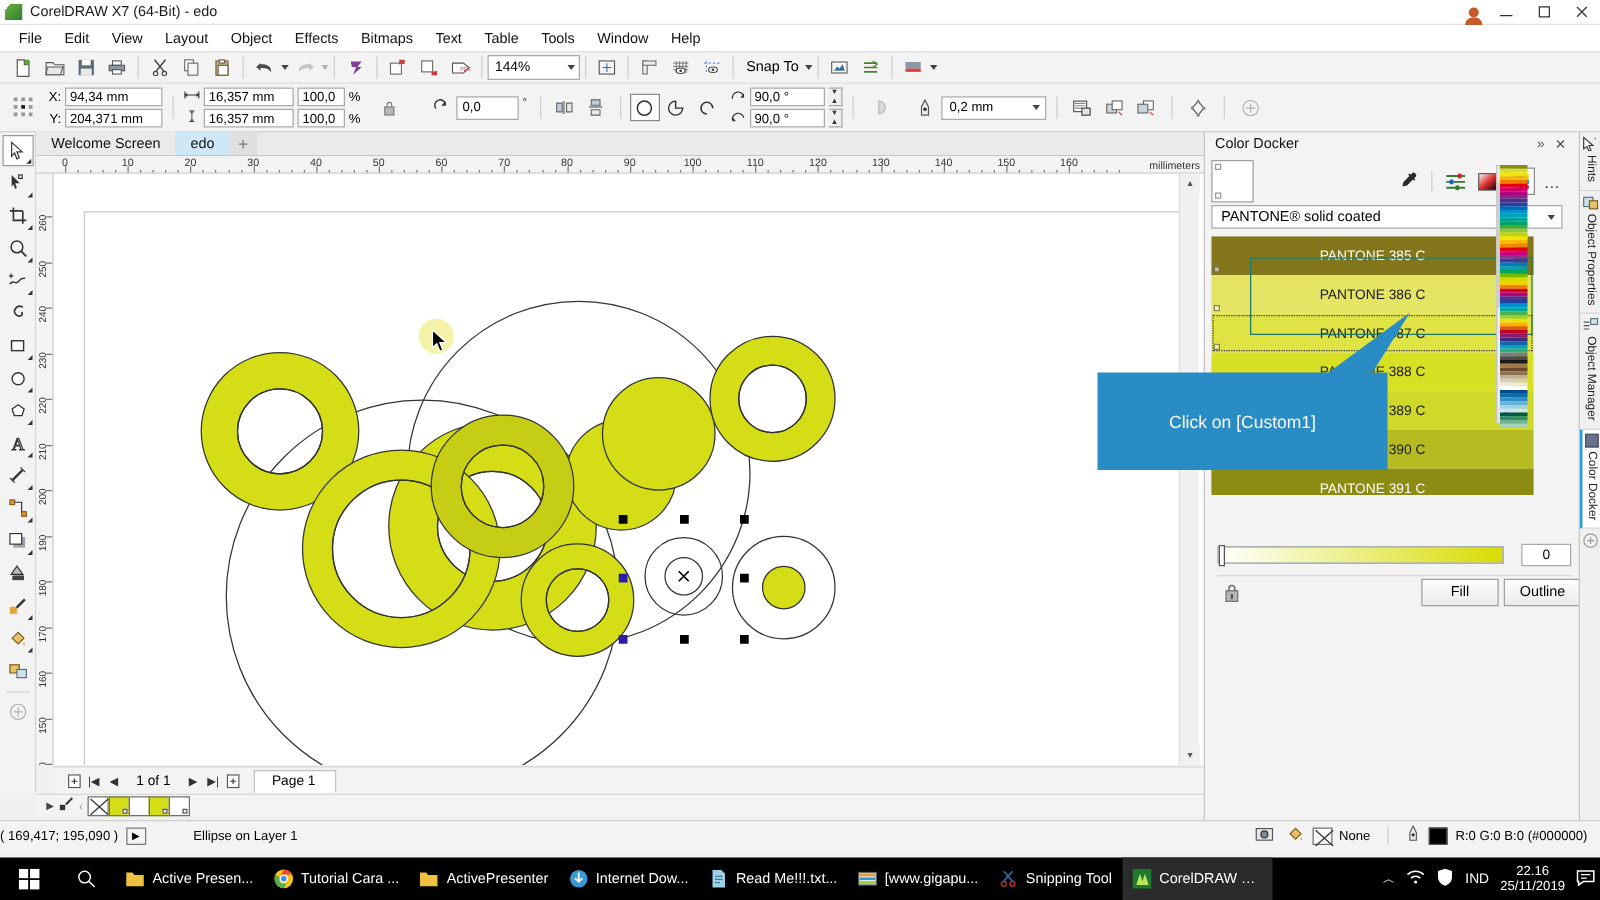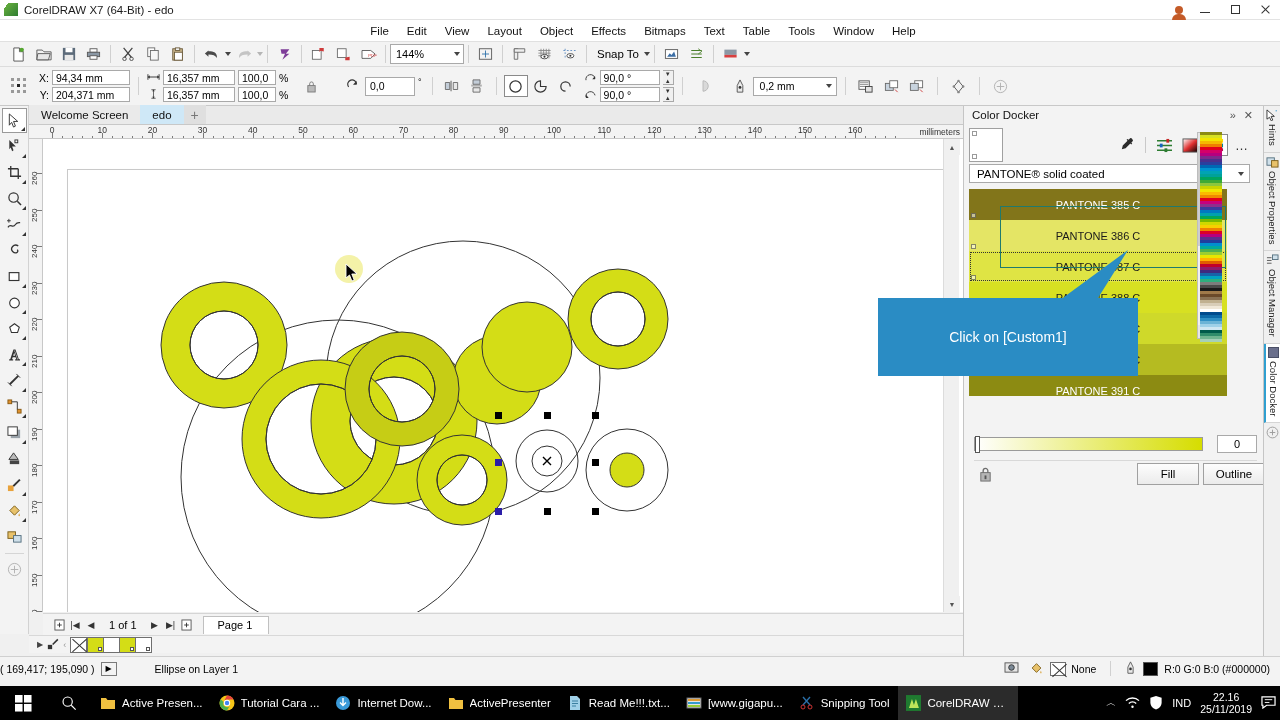--- a/index.html
+++ b/index.html
@@ -38,21 +38,21 @@
   .winbtn.close { }
   .glyph-min{width:10px;height:1px;background:#333;margin-top:6px;}
   .glyph-max{width:9px;height:9px;border:1px solid #333;}
   .glyph-x{position:relative;width:10px;height:10px;}
   .glyph-x:before,.glyph-x:after{content:"";position:absolute;left:0;top:4px;width:11px;height:1px;background:#333;}
   .glyph-x:before{transform:rotate(45deg);} .glyph-x:after{transform:rotate(-45deg);}
 
   
   .menubar {
     position:absolute; left:0; top:20px; width:1280px; height:21px;
-    background:#ffffff; display:flex; align-items:center; padding-left:6px;justify-content:center;
+    background:#ffffff; display:flex; align-items:center; padding-left:6px;
   }
   .menuitem { padding:2px 9px; font-size:11.5px; color:#111; white-space:nowrap; }
 
   
   .toolbar1 {
     position:absolute; left:0; top:41px; width:1280px; height:26px;
     background:#f3f3f3; border-top:1px solid #e0e0e0; border-bottom:1px solid #dcdcdc;
     display:flex; align-items:center;
   }
   .toolbar2 {
@@ -161,21 +161,21 @@
   .fillbtn,.outlinebtn{position:absolute;top:337px;height:22px;border:1px solid #a0a0a0;background:linear-gradient(#fdfdfd,#ebebeb);display:flex;align-items:center;justify-content:center;font-size:11.5px;}
   .fillbtn{left:168px;width:62px;} .outlinebtn{left:234px;width:62px;}
 
   
   .vdock{position:absolute;left:1263px;top:106px;width:17px;height:550px;background:#f0f0f0;border-left:1px solid #c5c5c5;}
   .vtab{width:17px;display:flex;flex-direction:column;align-items:center;padding-top:3px;border-bottom:1px solid #d5d5d5;}
   .vtab .vlabel{writing-mode:vertical-rl;font-size:9.5px;color:#222;padding:3px 0 6px 0;letter-spacing:0;}
   .vtab.active{background:#ffffff;border-left:2px solid #2f9fd0;}
 
   
-  .callout{position:absolute;left:878px;top:298px;width:260px;height:78px;background:#2a8cc4;}
+  .callout{position:absolute;left:878px;top:298px;width:232px;height:78px;background:#2a8cc4;}
   .callout-text{width:100%;height:100%;display:flex;align-items:center;justify-content:center;color:#fff;font-size:14px;}
   .callout-tail{position:absolute;left:1040px;top:248px;width:90px;height:60px;}
 
   
   .handle{position:absolute;width:7px;height:7px;background:#000;}
   .handle.blue{background:#2b1ea8;}
 
   
   .taskbar{position:absolute;left:0;top:686px;width:1280px;height:34px;background:#000000;display:flex;align-items:center;}
   .tb-start{width:46px;height:34px;display:flex;align-items:center;justify-content:center;}
@@ -1219,30 +1219,30 @@
           <circle cx="8" cy="8" r="7.5" fill="#f5c518"></circle>
           <path d="M8 .5A7.5 7.5 0 0114.6 4.5H8a3.5 3.5 0 00-3.4 2.6z" fill="#e8453c"></path>
           <path d="M1.6 4.3A7.5 7.5 0 008 15.5l3.2-5.6A3.5 3.5 0 014.6 7.1z" fill="#4caf50"></path>
           <circle cx="8" cy="8" r="3.2" fill="#fff"></circle>
           <circle cx="8" cy="8" r="2.2" fill="#4285f4"></circle>
         </svg>
       <span class="lbl">Tutorial Cara ...</span>
     </div>
     <div class="tb-app">
       <svg class="ico" viewBox="0 0 16 16">
+          <path d="M1 3h5l1.5 2H15v9H1z" fill="#f0c040"></path>
+        </svg>
+      <span class="lbl">ActivePresenter</span>
+    </div>
+    <div class="tb-app">
+      <svg class="ico" viewBox="0 0 16 16">
           <circle cx="8" cy="8" r="7" fill="#3a9ad9"></circle>
           <path d="M8 3v7M5 7.5l3 3 3-3" stroke="#fff" stroke-width="1.4" fill="none"></path>
         </svg>
       <span class="lbl">Internet Dow...</span>
-    </div>
-    <div class="tb-app">
-      <svg class="ico" viewBox="0 0 16 16">
-          <path d="M1 3h5l1.5 2H15v9H1z" fill="#f0c040"></path>
-        </svg>
-      <span class="lbl">ActivePresenter</span>
     </div>
     <div class="tb-app">
       <svg class="ico" viewBox="0 0 16 16">
           <path d="M3 1h7l3 3v11H3z" fill="#9fd0e8"></path>
           <path d="M5 6h6M5 8.5h6M5 11h4" stroke="#3a7fa0"></path>
         </svg>
       <span class="lbl">Read Me!!!.txt...</span>
     </div>
     <div class="tb-app">
       <svg class="ico" viewBox="0 0 16 16">

